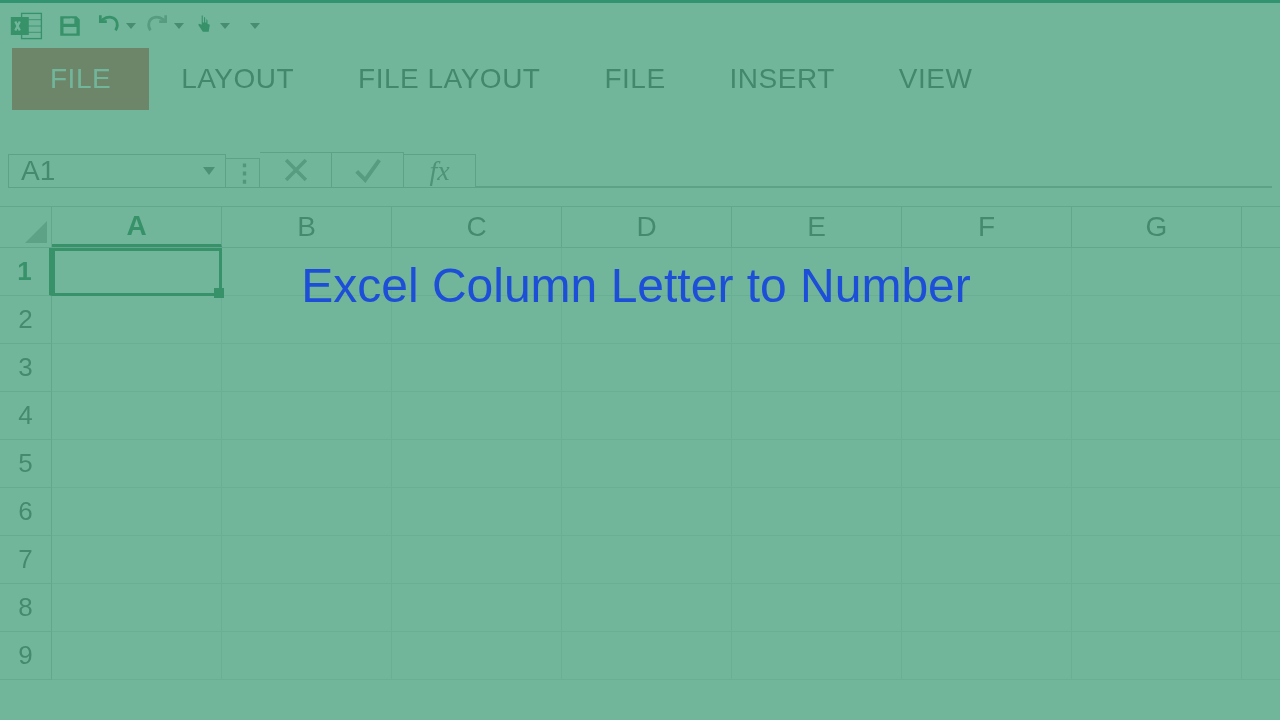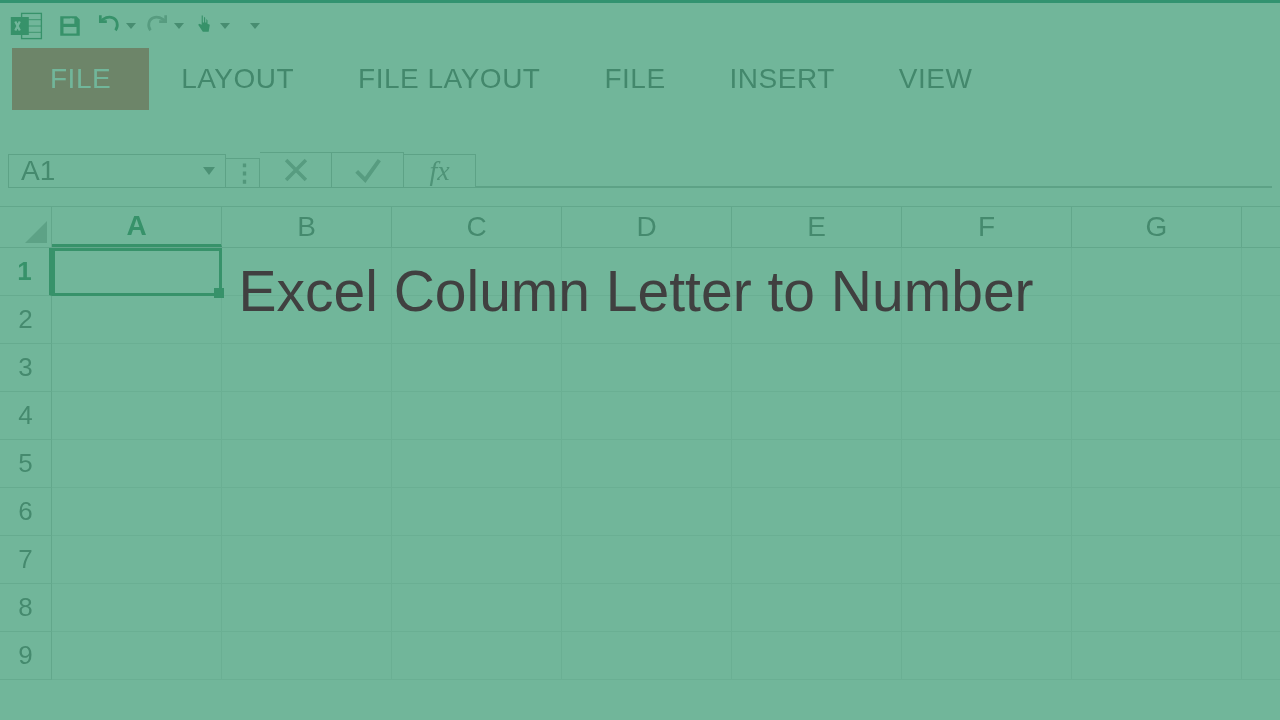--- a/index.html
+++ b/index.html
@@ -207,22 +207,22 @@
   height: 720px;
   background: rgba(64, 156, 119, 0.74);
   pointer-events: none;
 }
 .title-text {
   position: absolute;
   top: 255px;
   left: 0;
   width: 1272px;
   text-align: center;
-  font-size: 57px;
-  color: #404040;
+  font-size: 48px;
+  color: #1d4ed8;
   font-weight: 400;
   line-height: 1.28;
   pointer-events: none;
   font-family: "Segoe UI Light", "Segoe UI", sans-serif;
 }
 </style>
 </head>
 <body>
 
 <div class="app-wrapper">

